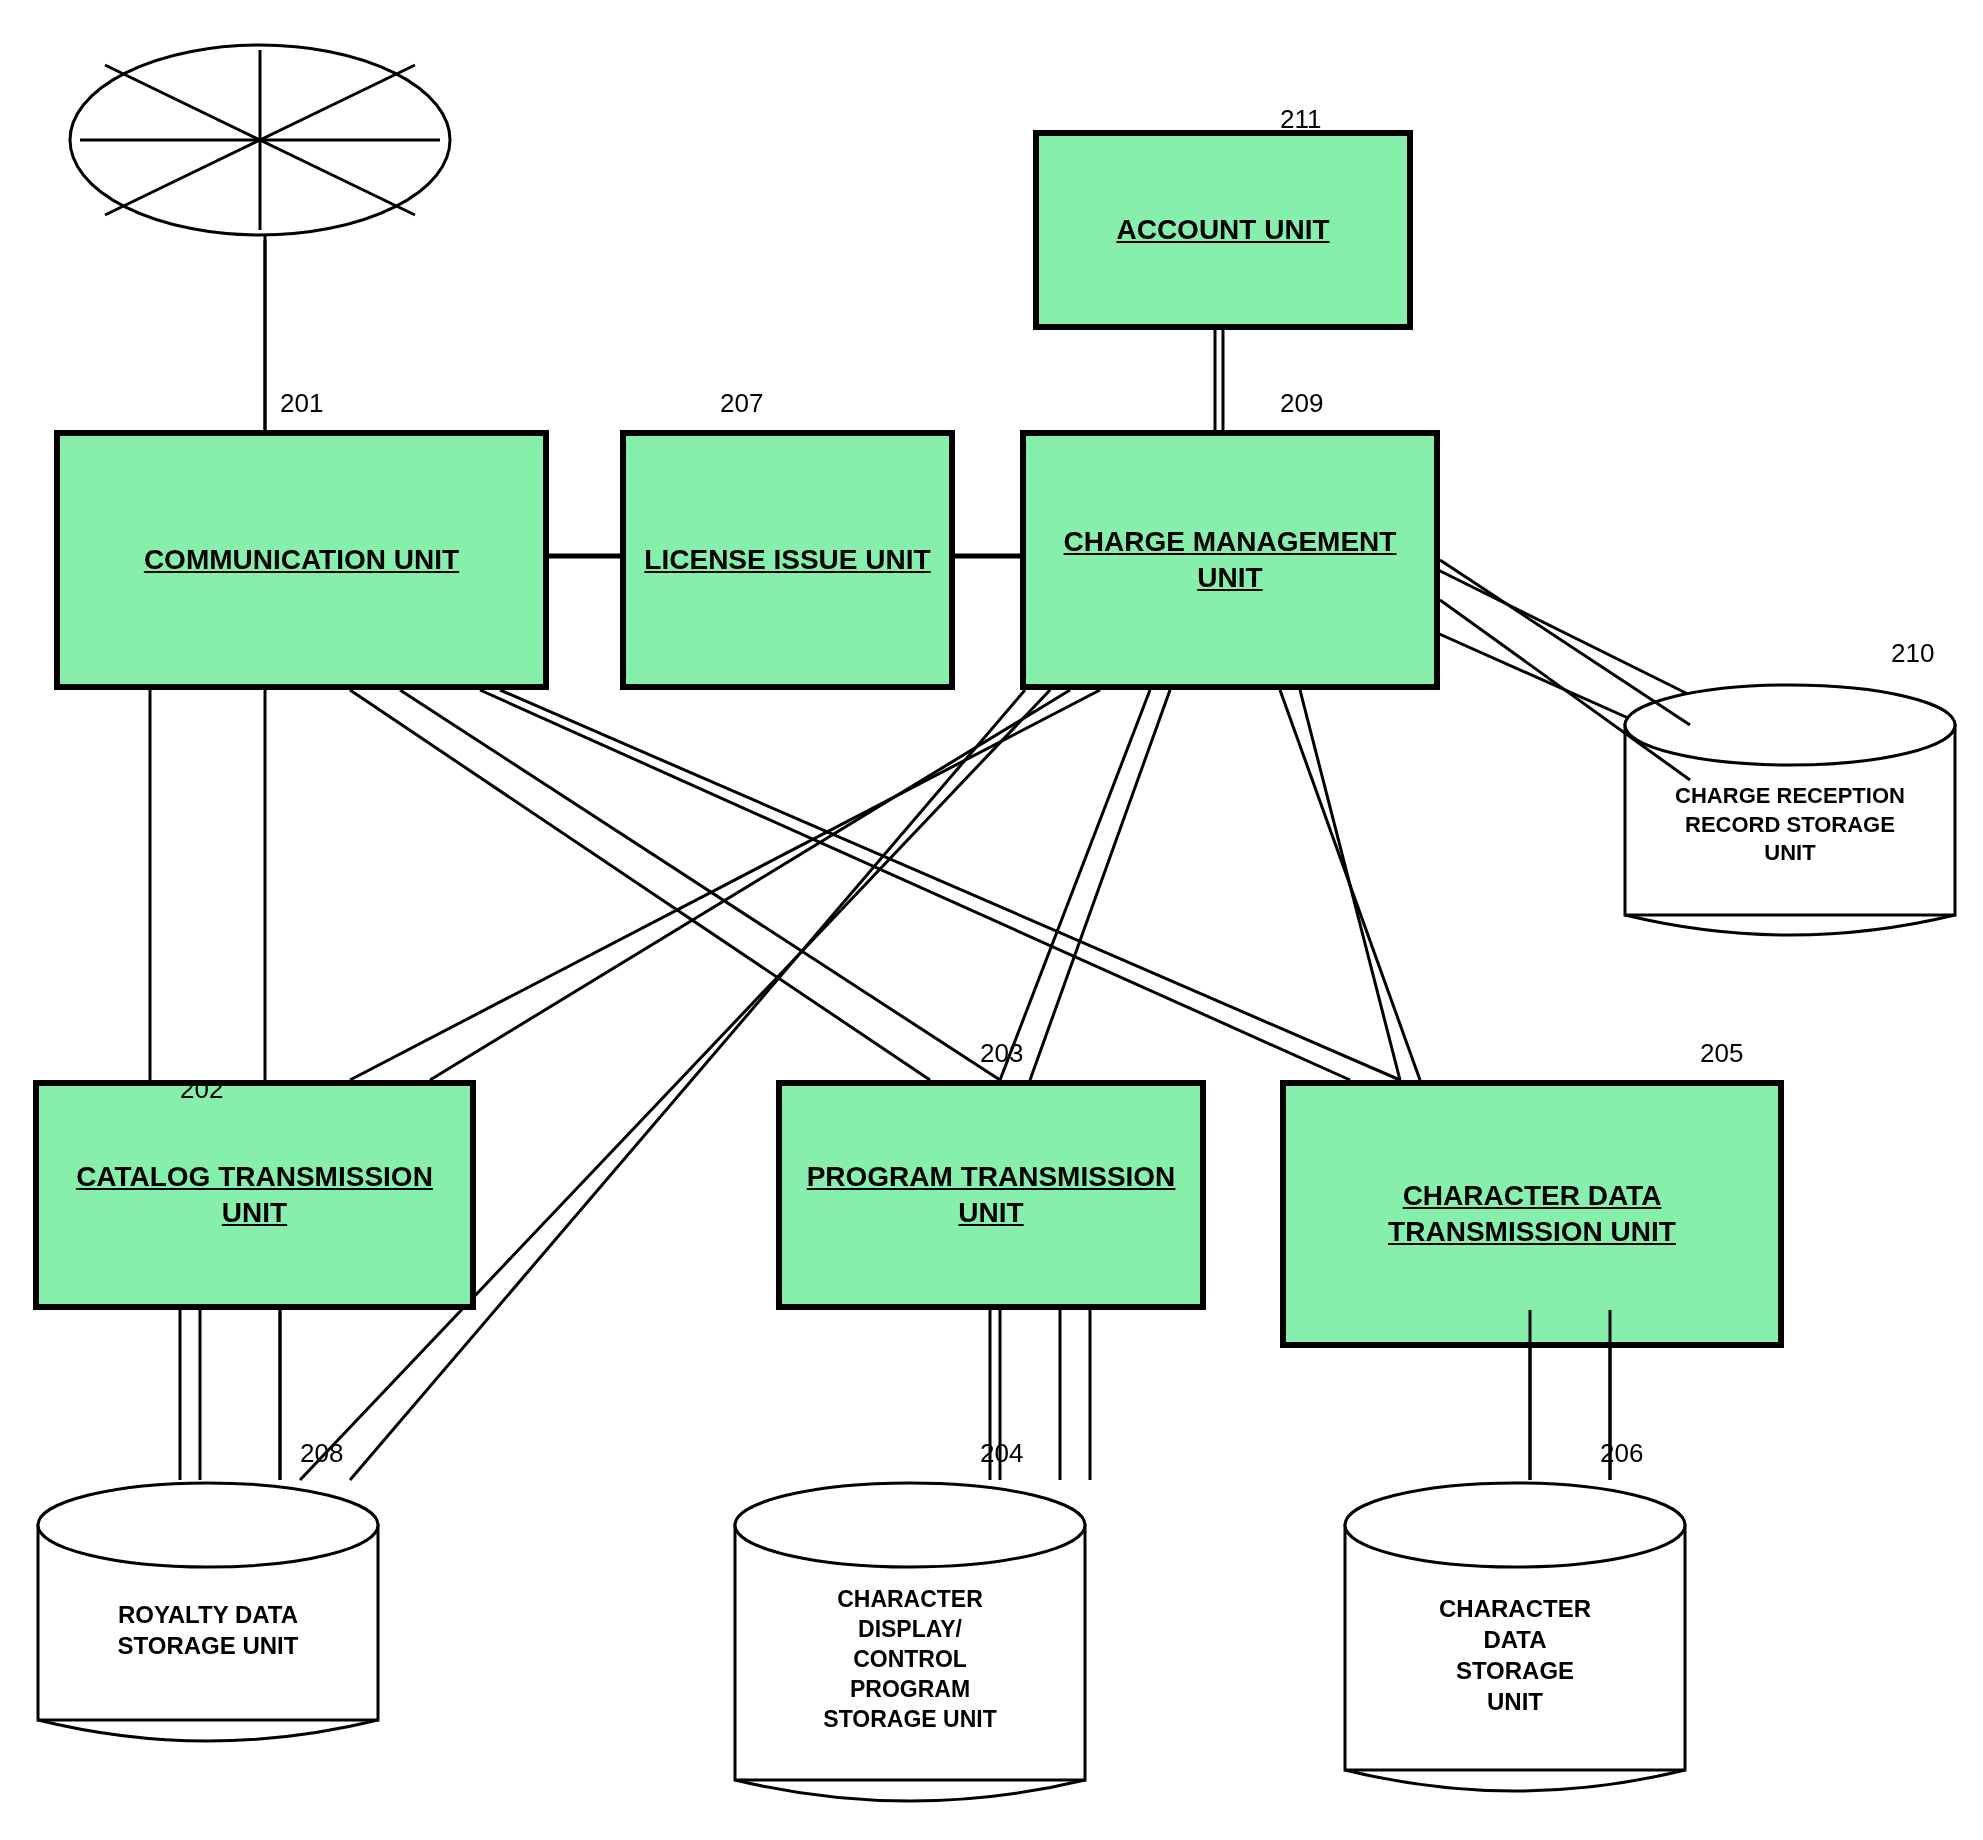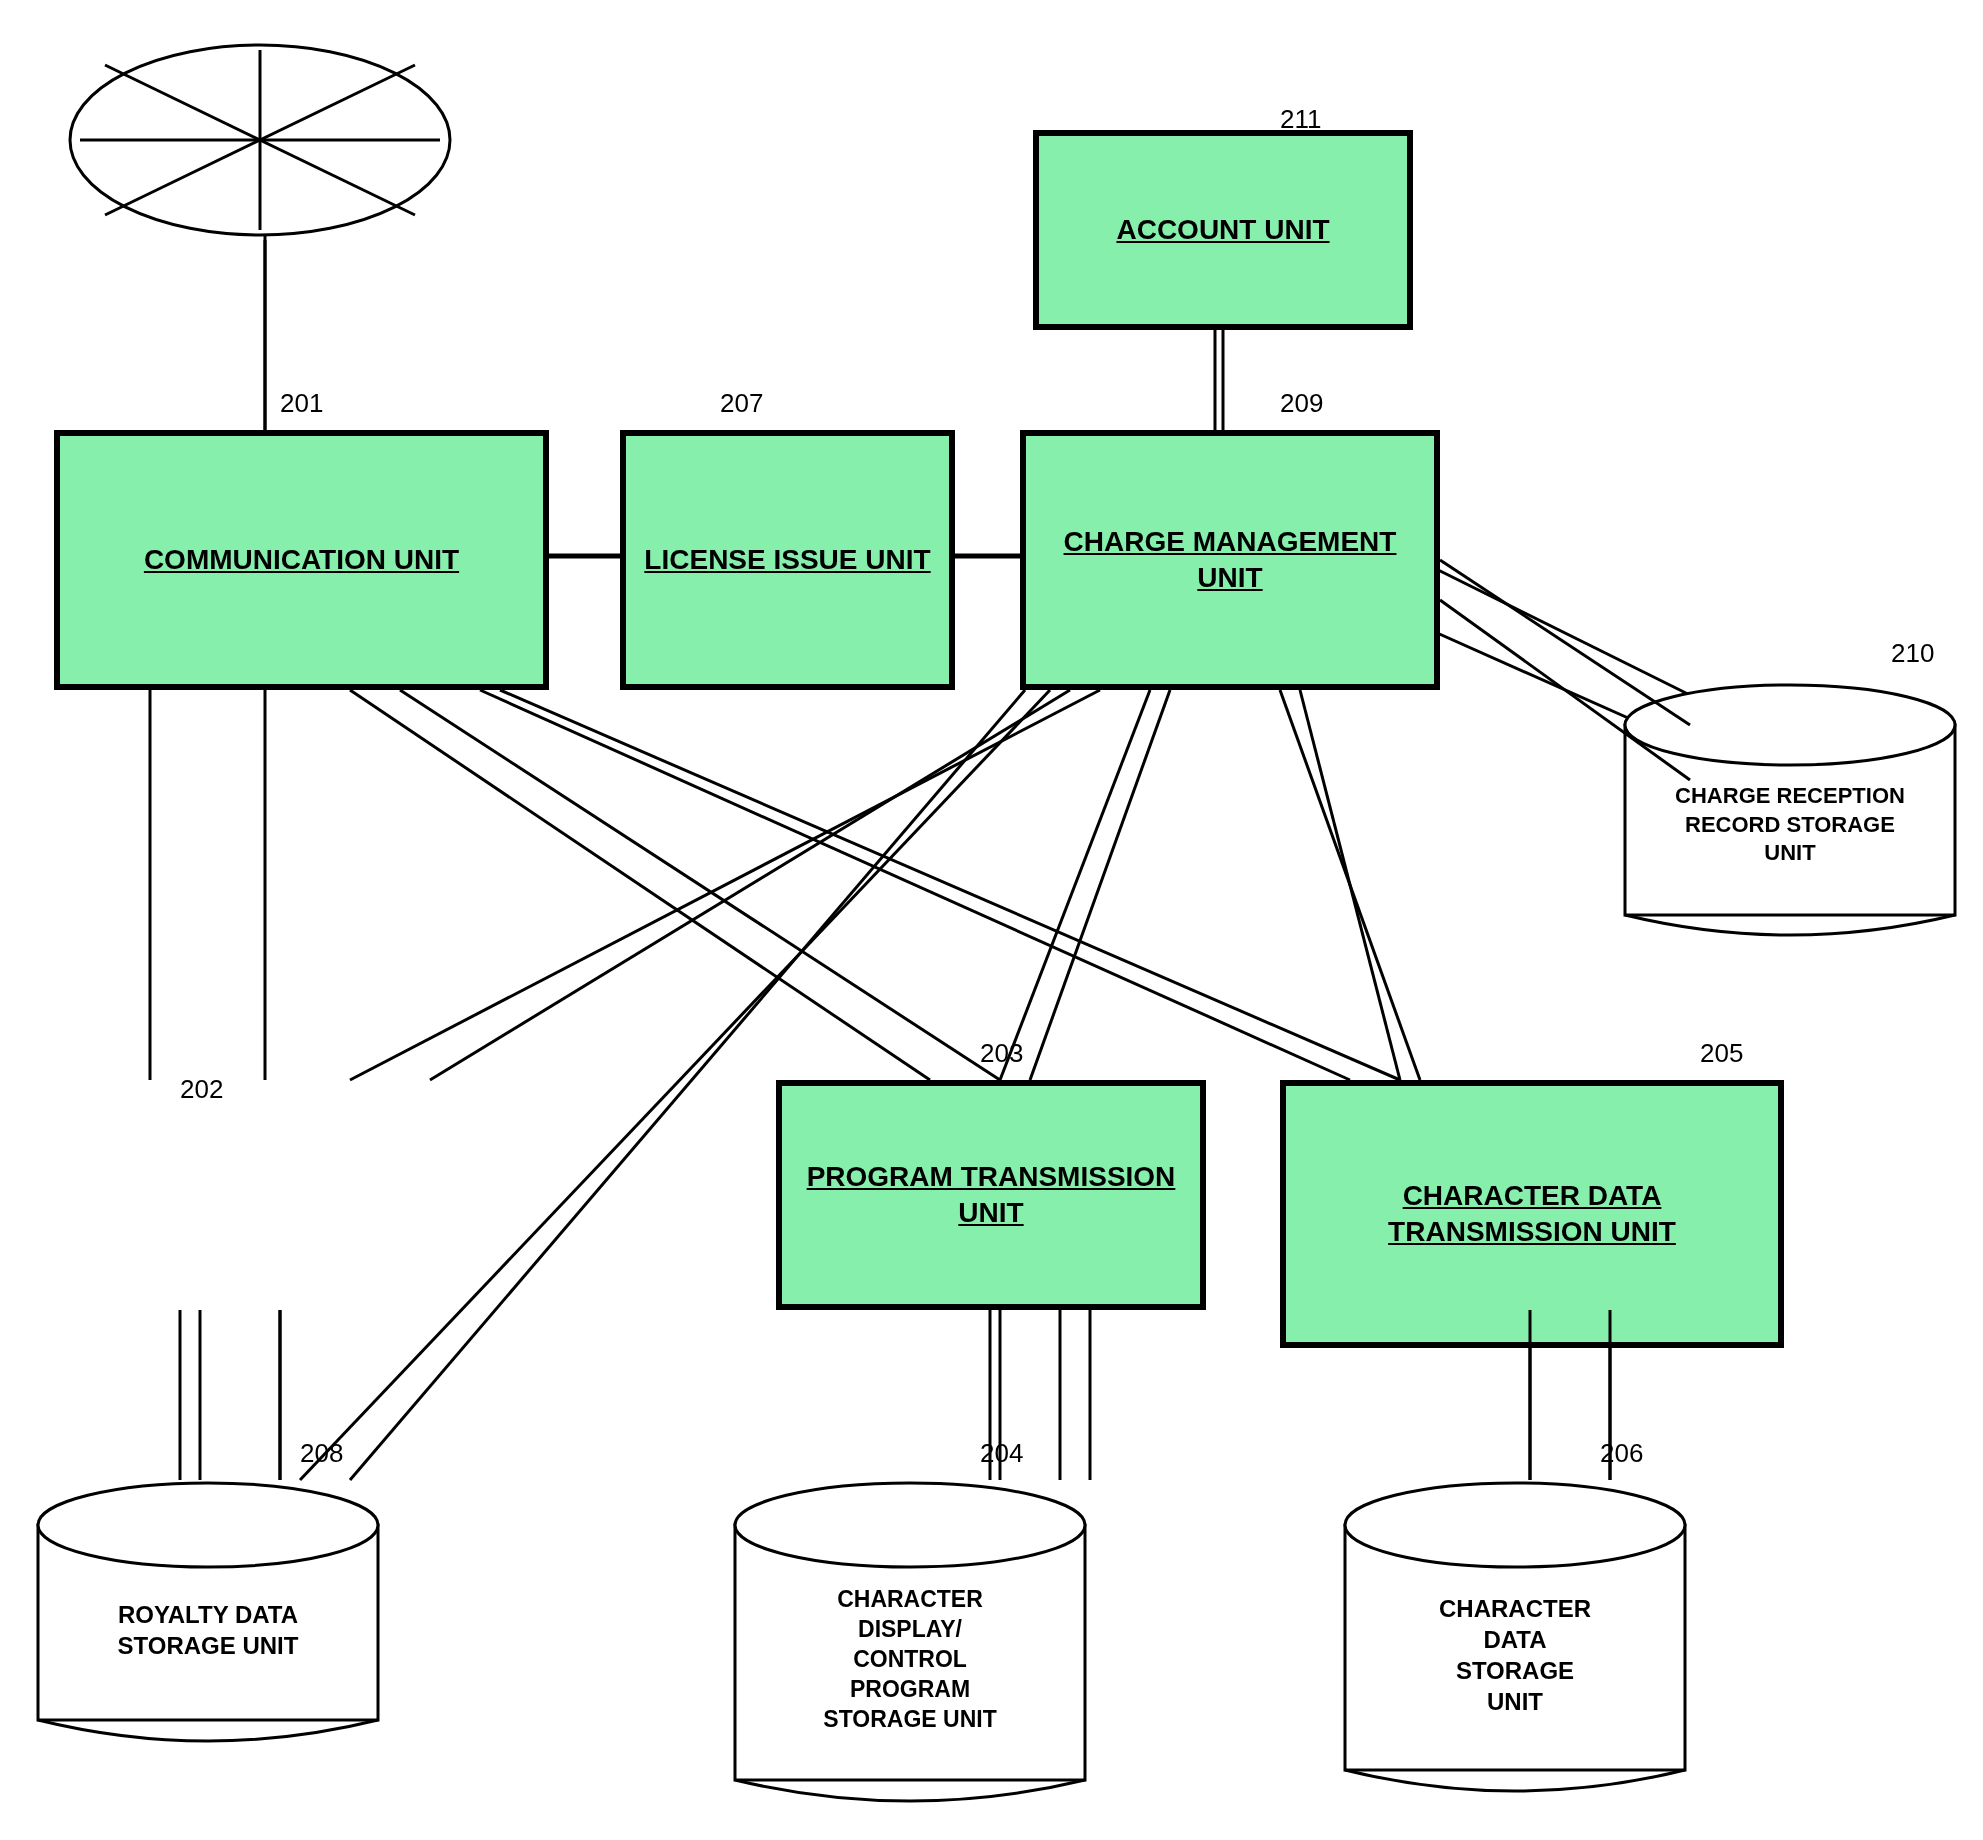--- a/index.html
+++ b/index.html
@@ -162,20 +162,25 @@
       <rect x="5" y="45" width="330" height="190" fill="#fff" stroke="#000" stroke-width="3"></rect>
 
       <ellipse cx="170" cy="45" rx="165" ry="40" fill="#fff" stroke="#000" stroke-width="3"></ellipse>
 
       <path d="M 5 235 Q 170 275 335 235" fill="none" stroke="#000" stroke-width="3"></path>
     </svg>
     <div class="cyl-text" style="font-size:22px; margin-top: 20px;">CHARGE RECEPTION<br>RECORD STORAGE<br>UNIT</div>
   </div>
   <div class="label" style="left: 1870px; top: 638px; margin-left: 21px;">210</div>
 
+  <div class="box" style="left: 33px; top: 1080px; width: 443px; height: 230px;">
+    <span>CATALOG
+TRANSMISSION
+UNIT</span>
+  </div>
   <div class="label" style="left: 180px; top: 1038px; margin-top: 36px;">202</div>
 
   <div class="box" style="left: 776px; top: 1080px; width: 430px; height: 230px;">
     <span>PROGRAM
 TRANSMISSION
 UNIT</span>
   </div>
   <div class="label" style="left: 980px; top: 1038px;">203</div>
 
   <div class="box" style="left: 1280px; top: 1080px; width: 504px; height: 268px;">

